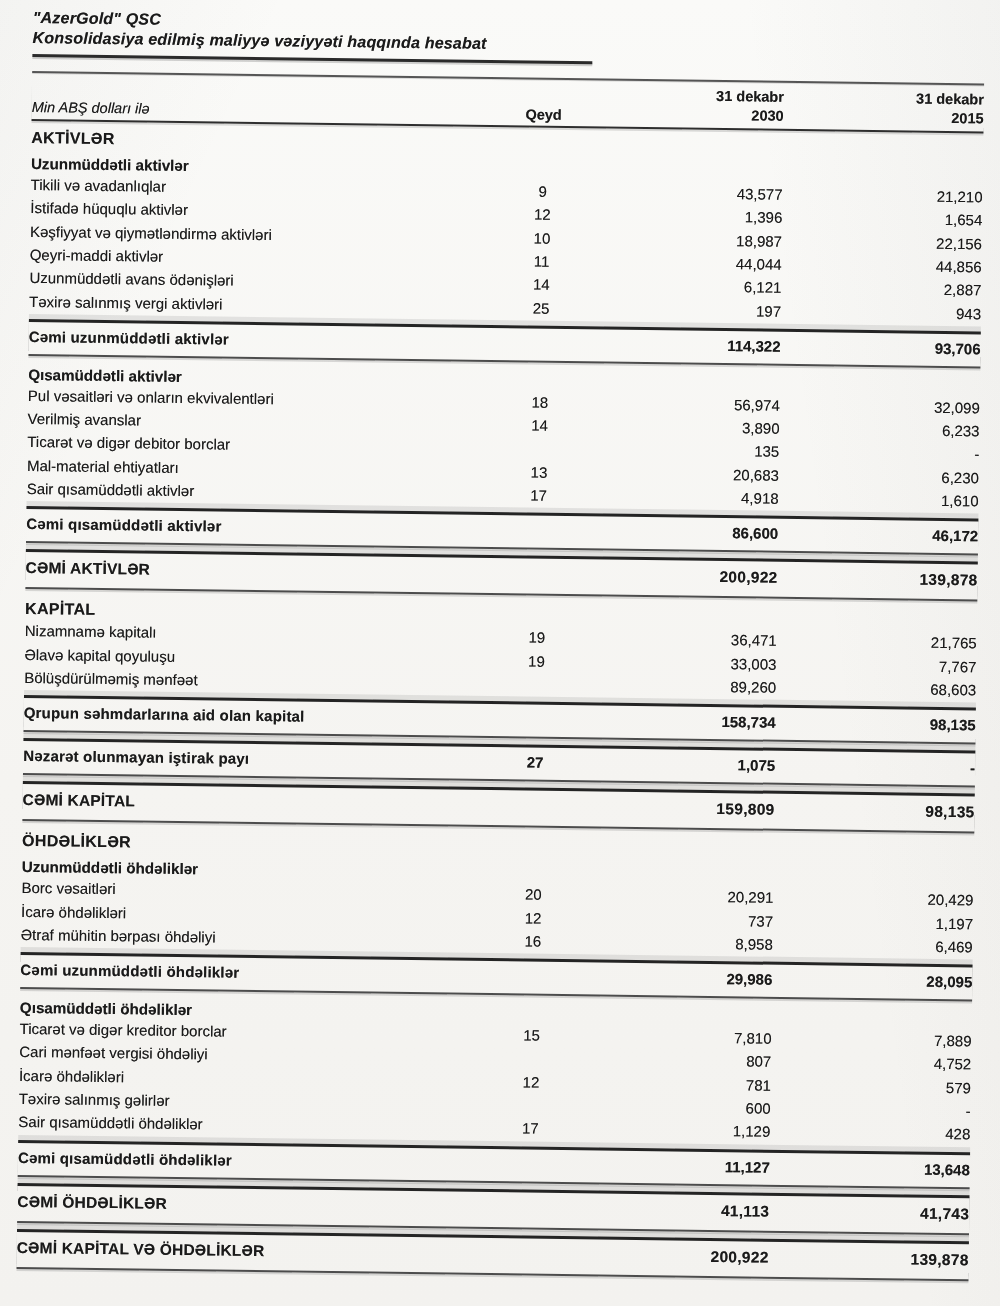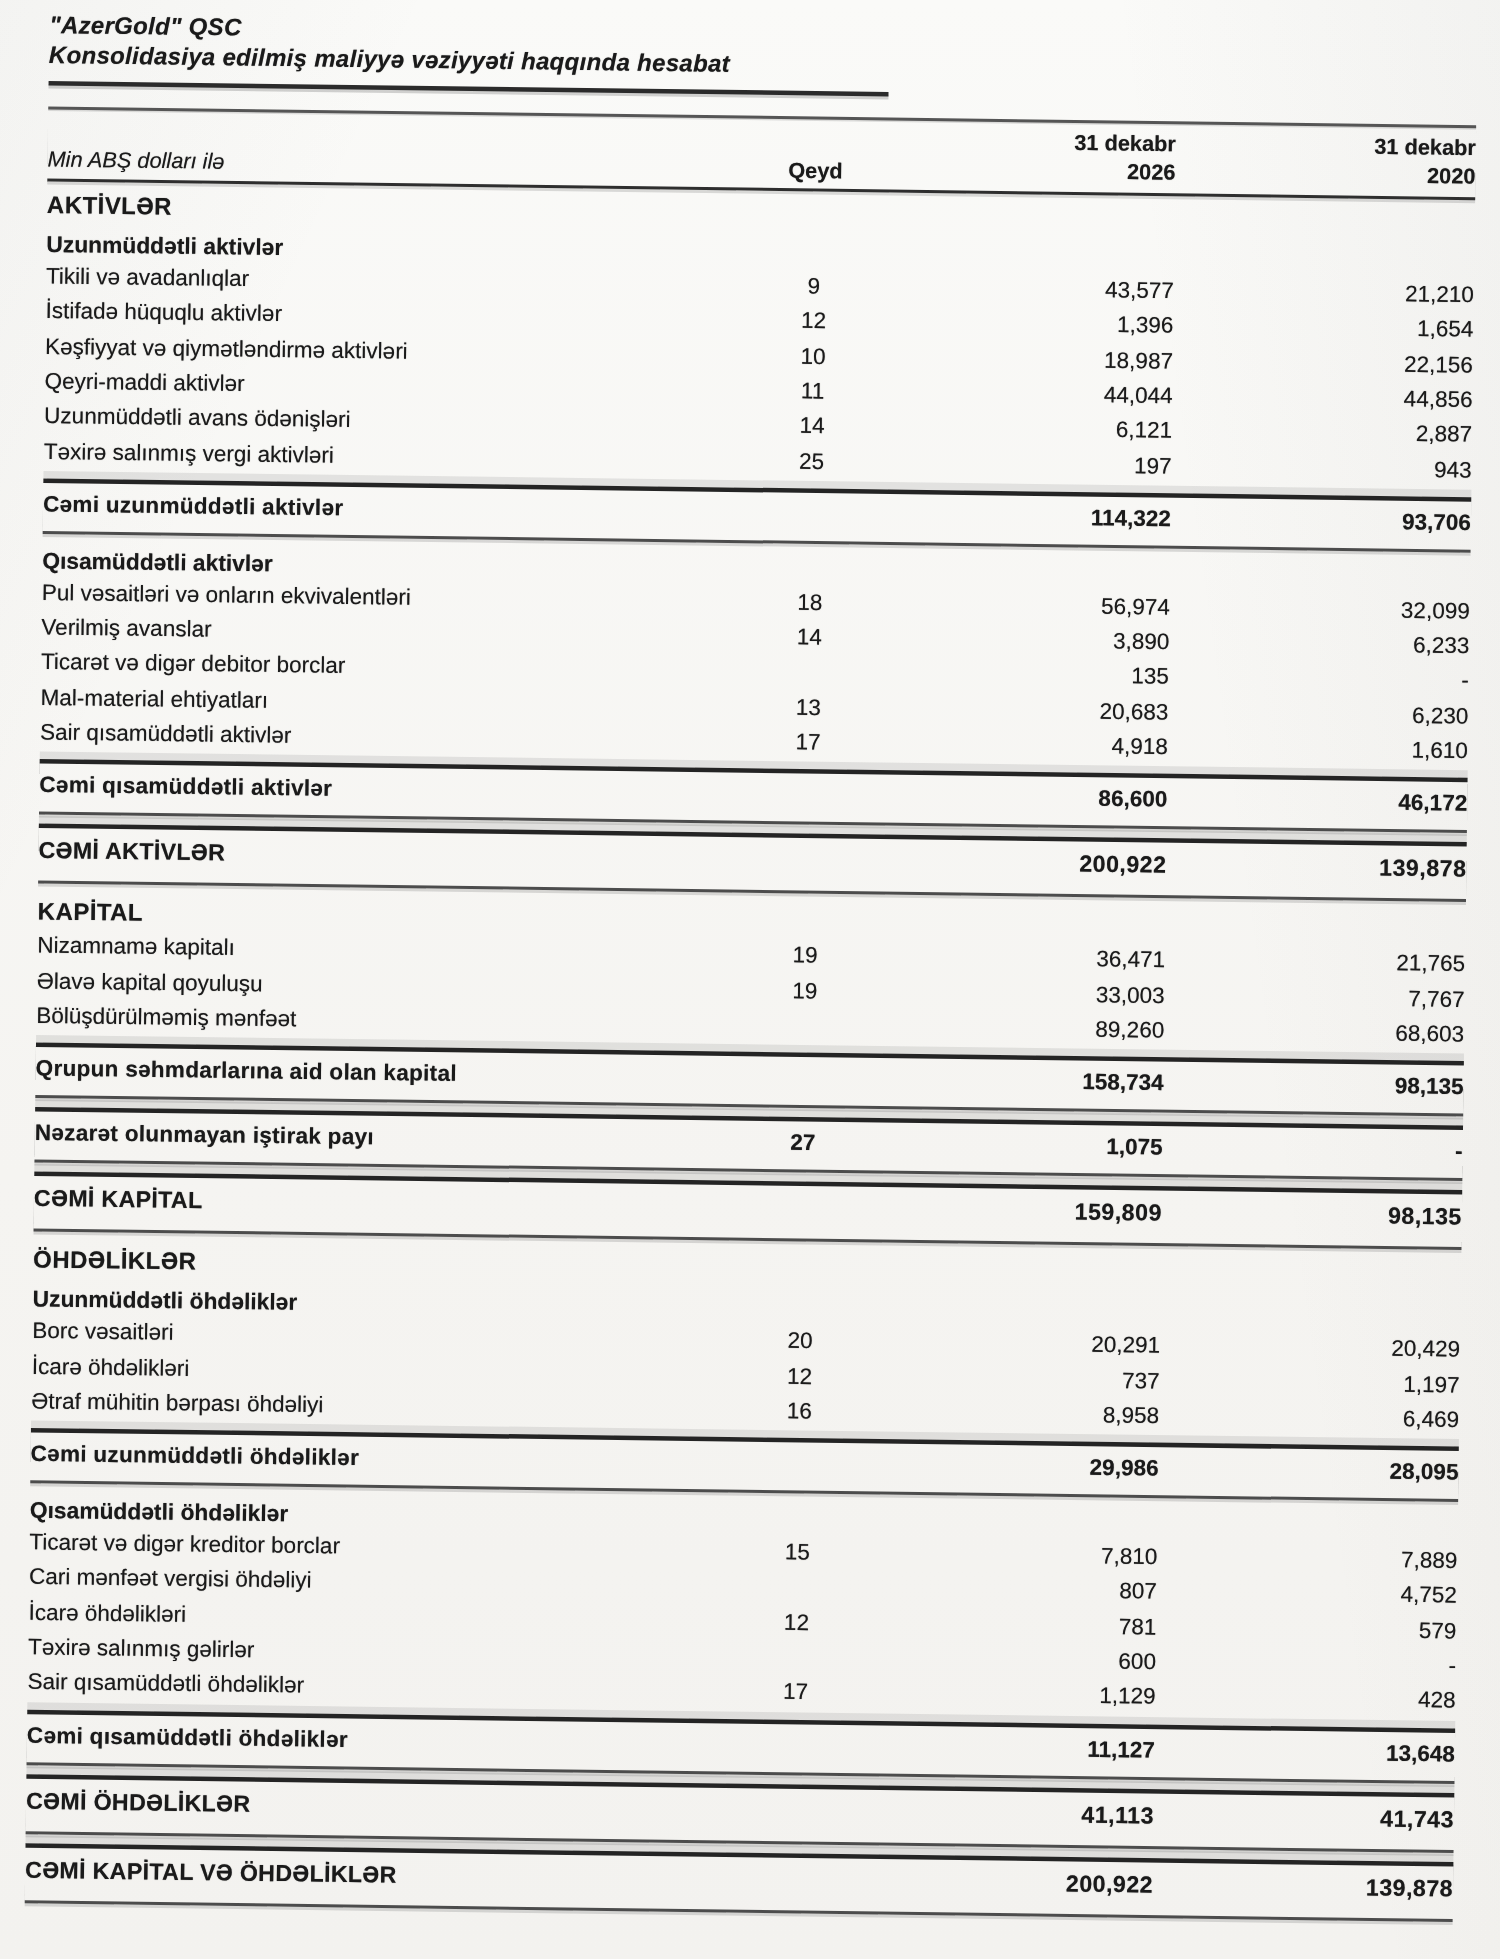--- a/index.html
+++ b/index.html
@@ -97,25 +97,25 @@
     <div class="doc-title">Konsolidasiya edilmiş maliyyə vəziyyəti haqqında hesabat</div>
     <div class="title-rule"></div>
 
     <div class="table-top-rule"></div>
 
     <div class="grid4 thead">
       <div class="h-measure">Min ABŞ dolları ilə</div>
       <div class="h-note">Qeyd</div>
       <div class="h-year">
         <span>31 dekabr</span><br>
-        <span>2026</span>
+        <span>2030</span>
       </div>
       <div class="h-year">
         <span>31 dekabr</span><br>
-        <span>2020</span>
+        <span>2015</span>
       </div>
     </div>
 
     <div id="tbody">
   <div class="grid4 row type-section">
     <div class="cell label">AKTİVLƏR</div>
     <div class="cell note"></div>
     <div class="cell v"></div>
     <div class="cell v"></div>
   </div>

